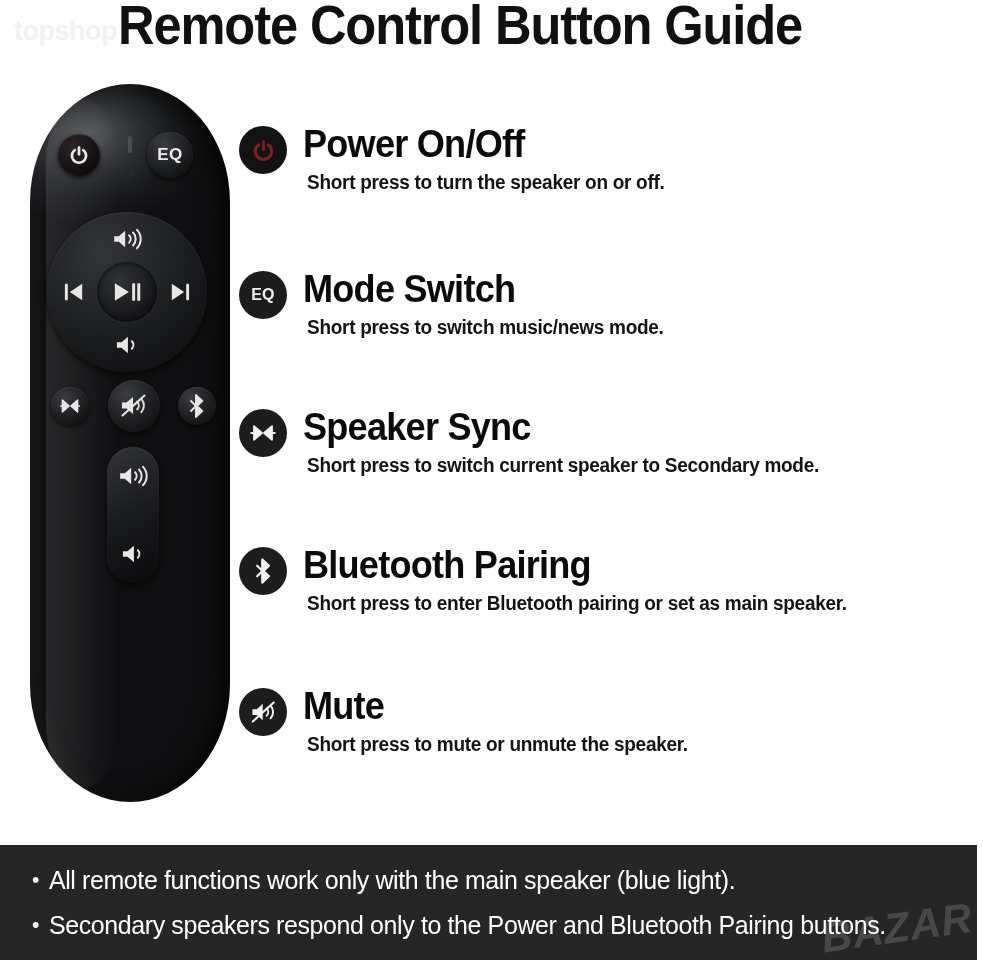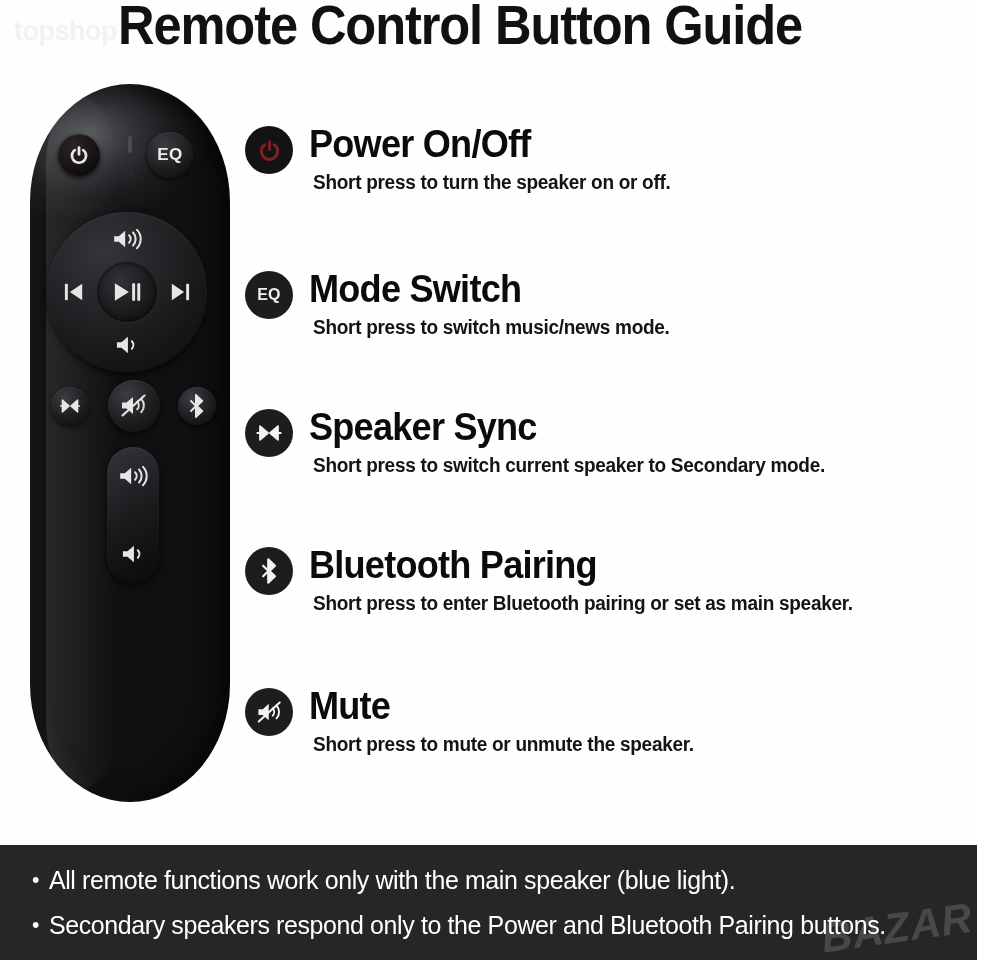--- a/index.html
+++ b/index.html
@@ -169,21 +169,21 @@
   .rocker-up   { position: absolute; left: 0; top: 8px;  width: 52px; height: 42px; display:flex; align-items:center; justify-content:center; }
   .rocker-down { position: absolute; left: 0; top: 86px; width: 52px; height: 42px; display:flex; align-items:center; justify-content:center; }
 
   .glyph { display: block; }
   .glyph path, .glyph polygon, .glyph rect, .glyph line, .glyph circle {
     fill: #e6e6e6;
   }
   .glyph line { stroke: #e6e6e6; }
 
   
-  .legend { position: absolute; left: 245px; top: 0; width: 730px; height: 830px; }
+  .legend { position: absolute; left: 239px; top: 0; width: 730px; height: 830px; }
   .legend-row { position: absolute; left: 0; }
   .legend-icon {
     position: absolute;
     left: 0;
     width: 48px; height: 48px;
     border-radius: 50%;
     background: #1d1d1d;
     display: flex; align-items: center; justify-content: center;
   }
   .legend-icon.power-icon { background: #131313; }

